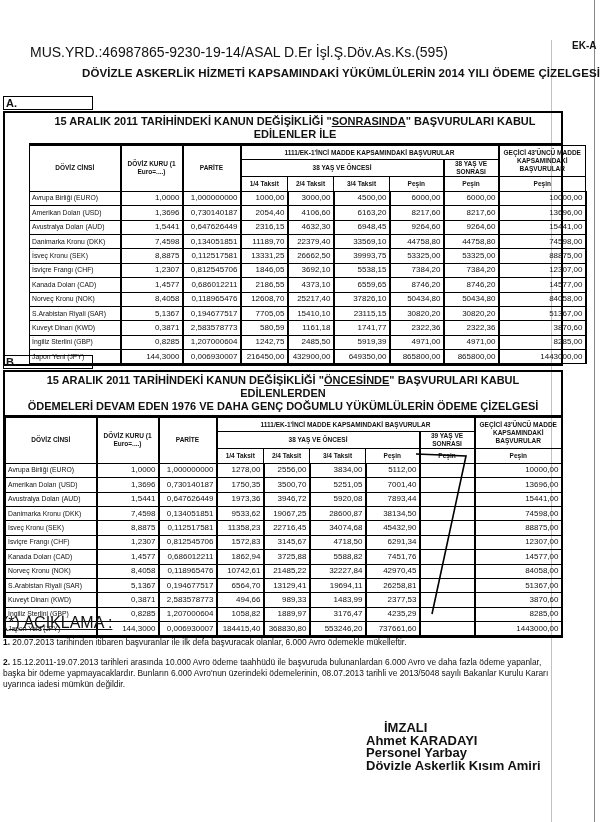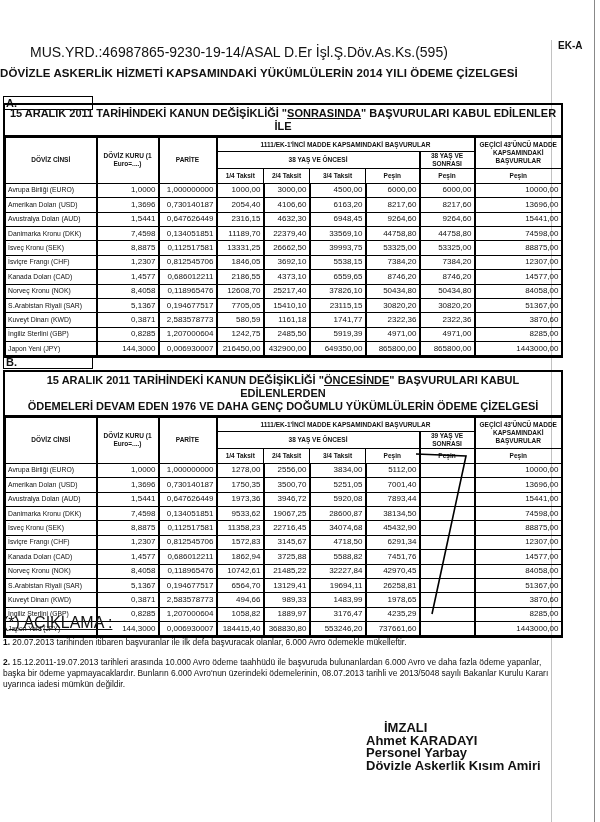--- a/index.html
+++ b/index.html
@@ -1,21 +1,21 @@
 <!DOCTYPE html>
 <html><head>
 <meta charset="utf-8">
 <style>
   html, body { margin:0; padding:0; background:#ffffff; }
   body { width:600px; height:822px; position:relative; overflow:hidden; font-family:"Liberation Sans", sans-serif; color:#111; }
   .page-edge { position:absolute; right:5px; top:0; width:1px; height:822px; background:#888; }
   .fold-line { position:absolute; left:551px; top:40px; width:1px; height:782px; background:#999; opacity:.6; }
   .ref { position:absolute; left:30px; top:44px; font-size:14px; }
-  .eka { position:absolute; left:558px; top:40px; font-size:10px; font-weight:bold; }
-  .doc-title { position:absolute; left:0; width:600px; top:67px; text-align:left; font-size:11.5px; font-weight:bold; letter-spacing:.1px; }
+  .eka { position:absolute; left:572px; top:40px; font-size:10px; font-weight:bold; }
+  .doc-title { position:absolute; left:0; width:600px; top:67px; text-align:right; font-size:11.5px; font-weight:bold; letter-spacing:.1px; }
   .sec-label { position:absolute; left:3px; width:86px; height:12px; border:1.5px solid #000; font-weight:bold; font-size:11px; line-height:12px; padding-left:2px; }
   .sec-box { position:absolute; left:3px; width:560px; border:2px solid #000; box-sizing:border-box; }
   .sec-title { text-align:center; font-weight:bold; font-size:11px; line-height:13px; padding:2px 0; border-bottom:2px solid #000; }
   .sec-title u { text-decoration:underline; }
   table { border-collapse:collapse; width:100%; table-layout:fixed; }
   td, th { border:1px solid #000; font-size:7px; padding:0 2px; height:13.4px; line-height:12px; white-space:nowrap; overflow:hidden; }
   th { font-weight:bold; text-align:center; font-size:6.5px; line-height:8px; }
   td.num { text-align:right; font-size:8px; border-right:2px solid #000; }
   td.name { font-size:6.8px; text-align:left; }
   .thick-r { border-right:2px solid #000; }
@@ -30,21 +30,21 @@
 <body>
 
 <div class="page-edge"></div>
 <div class="fold-line"></div>
 
 <div class="ref">MUS.YRD.:46987865-9230-19-14/ASAL D.Er İşl.Ş.Döv.As.Ks.(595)</div>
 <div class="eka">EK-A</div>
 <div class="doc-title">DÖVİZLE ASKERLİK HİZMETİ KAPSAMINDAKİ YÜKÜMLÜLERİN 2014 YILI ÖDEME ÇİZELGESİ</div>
 
 <div class="sec-label" style="top:96px;">A.</div>
-<div class="sec-box" style="top:103px;">
+<div class="sec-box" style="top:111px;padding-left:24px;">
   <div class="sec-title">
     <span>15 ARALIK 2011 TARİHİNDEKİ KANUN DEĞİŞİKLİĞİ "</span><u>SONRASINDA</u><span>" BAŞVURULARI KABUL EDİLENLER İLE</span><br>
   </div>
   <table>
     <colgroup>
       <col style="width:91px">
         <col style="width:62px">
         <col style="width:58px">
       <col style="width:47px">
         <col style="width:46px">
@@ -350,21 +350,21 @@
           <td class="num"></td>
           <td class="num">51367,00</td>
         </tr>
         <tr>
           <td class="name thick-r">Kuveyt Dinarı (KWD)</td>
           <td class="num">0,3871</td>
           <td class="num">2,583578773</td>
           <td class="num">494,66</td>
           <td class="num">989,33</td>
           <td class="num">1483,99</td>
-          <td class="num">1978,65</td>
+          <td class="num">2377,53</td>
           <td class="num"></td>
           <td class="num">3870,60</td>
         </tr>
         <tr>
           <td class="name thick-r">İngiliz Sterlini (GBP)</td>
           <td class="num">0,8285</td>
           <td class="num">1,207000604</td>
           <td class="num">1058,82</td>
           <td class="num">1889,97</td>
           <td class="num">3176,47</td>

